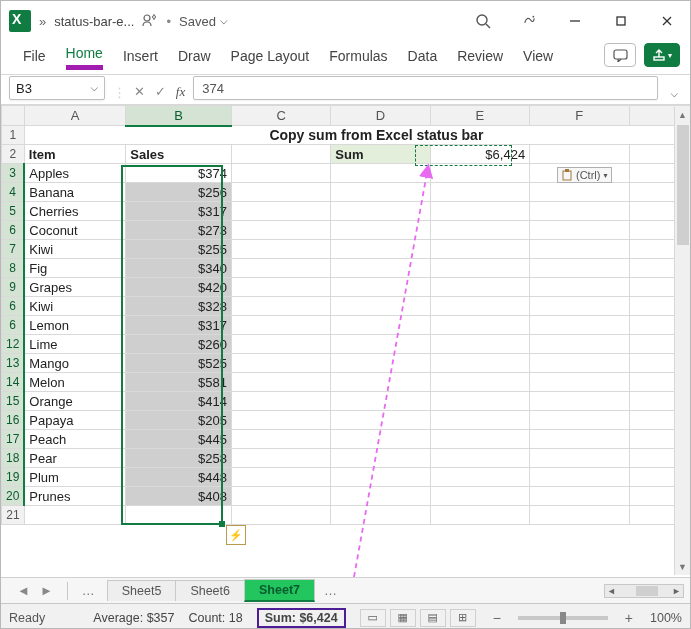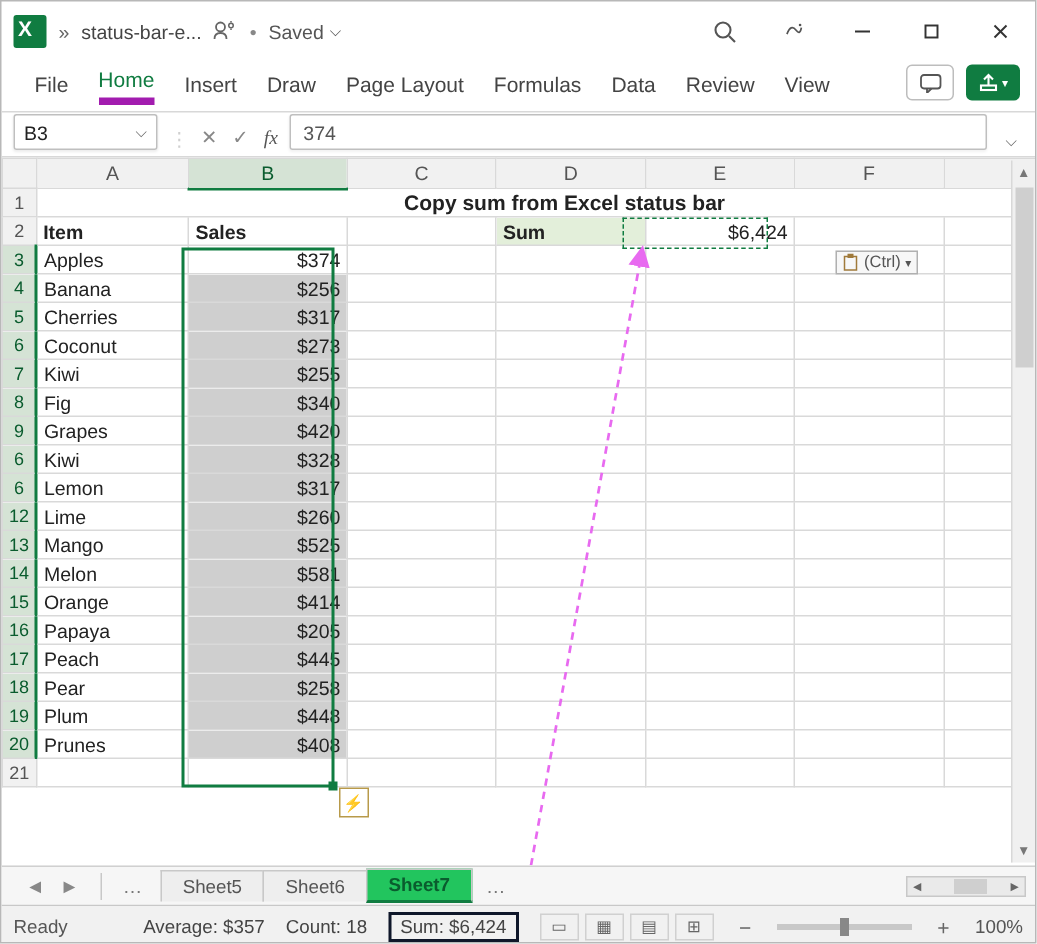--- a/index.html
+++ b/index.html
@@ -218,23 +218,24 @@
     background:#f1f1f1;
     border-top:1px solid #c8c8c8;
     font-size:12.5px;
     color:#555;
     padding:0 8px;
     gap:14px;
   }
   .status-bar .spacer { flex:1;}
   .stat-agg { color:#444;}
   .stat-sum {
-    border:2px solid #0f172a;
+    border:2px solid #4c1d95;
     padding:1px 6px;
     color:#444;
+    font-weight:bold;
   }
   .view-btns { display:flex; gap:4px;}
   .view-btns .vb {
     width:26px; height:18px; border:1px solid #d0d0d0;
     display:flex; align-items:center; justify-content:center;
     color:#666; font-size:11px;
   }
   .zoom-slider {
     width:90px; height:4px; background:#c8c8c8; position:relative;
   }

